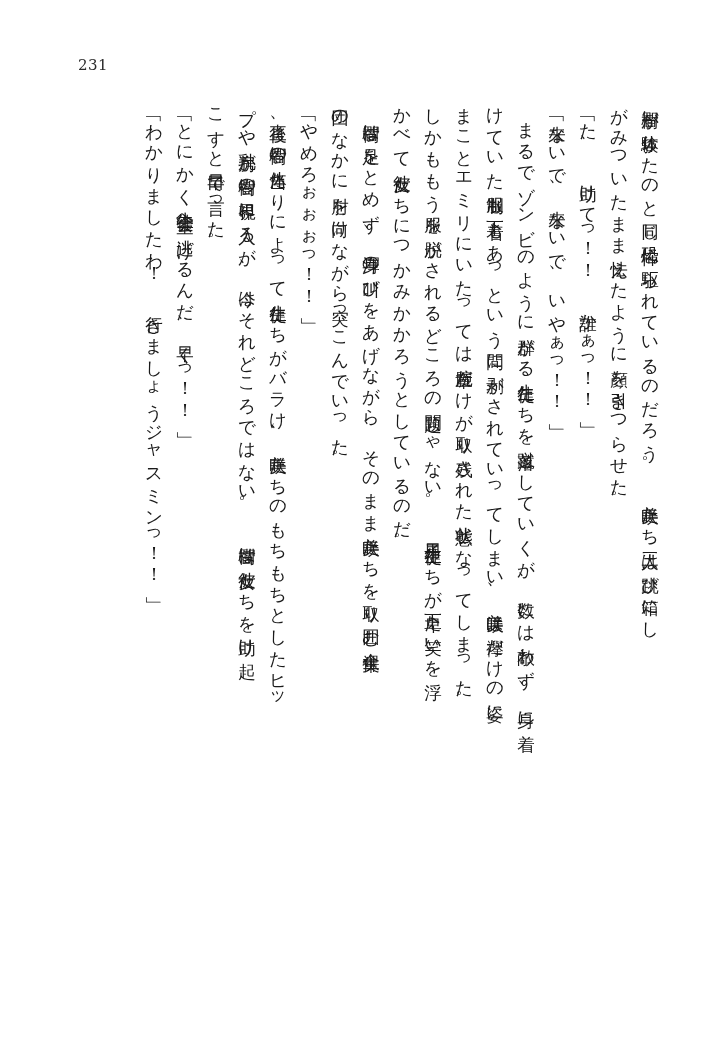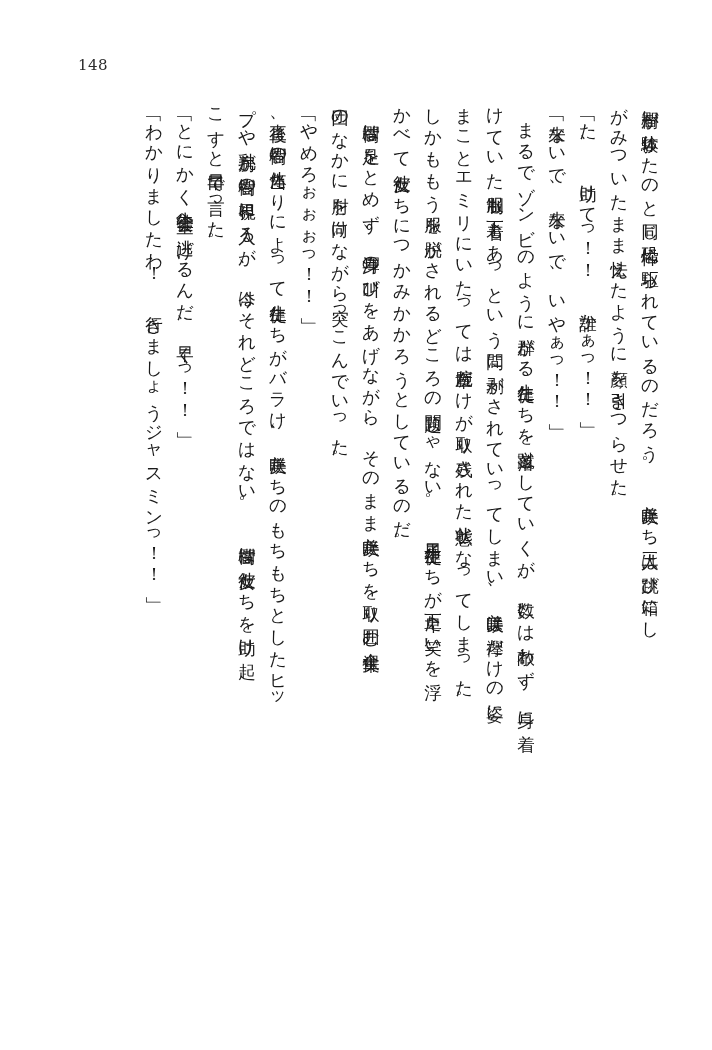--- a/index.html
+++ b/index.html
@@ -58,21 +58,21 @@
   .col.indent {
     padding-top: 14px;
     height: 866px;
   }
 </style>
 </head>
 <body>
 
 <div class="page">
 
-  <div class="page-number">148</div>
+  <div class="page-number">231</div>
 
   <div class="text-body">
     <div class="col">智樹が体験したのと同じ恐怖に駆られているのだろう。　美咲たち三人は跳び箱にし</div>
     <div class="col">がみついたまま怯えたように顔を引きつらせた。</div>
     <div class="col indent">「た、　助けてっ!!　誰かぁっ!!」</div>
     <div class="col indent">「来ないで、来ないで、いやぁっ!!」</div>
     <div class="col indent">まるでゾンビのように群がる生徒たちを蹴落としていくが、数には敵わず、身に着</div>
     <div class="col">けていた制服も下着もあっという間に剥がされていってしまい、美咲は襷だけの姿に。</div>
     <div class="col">まことエミリにいたっては腕章だけが取り残された状態となってしまった。</div>
     <div class="col">しかももう服を脱がされるどころの問題じゃない。　男子生徒たちが下卑た笑いを浮</div>

